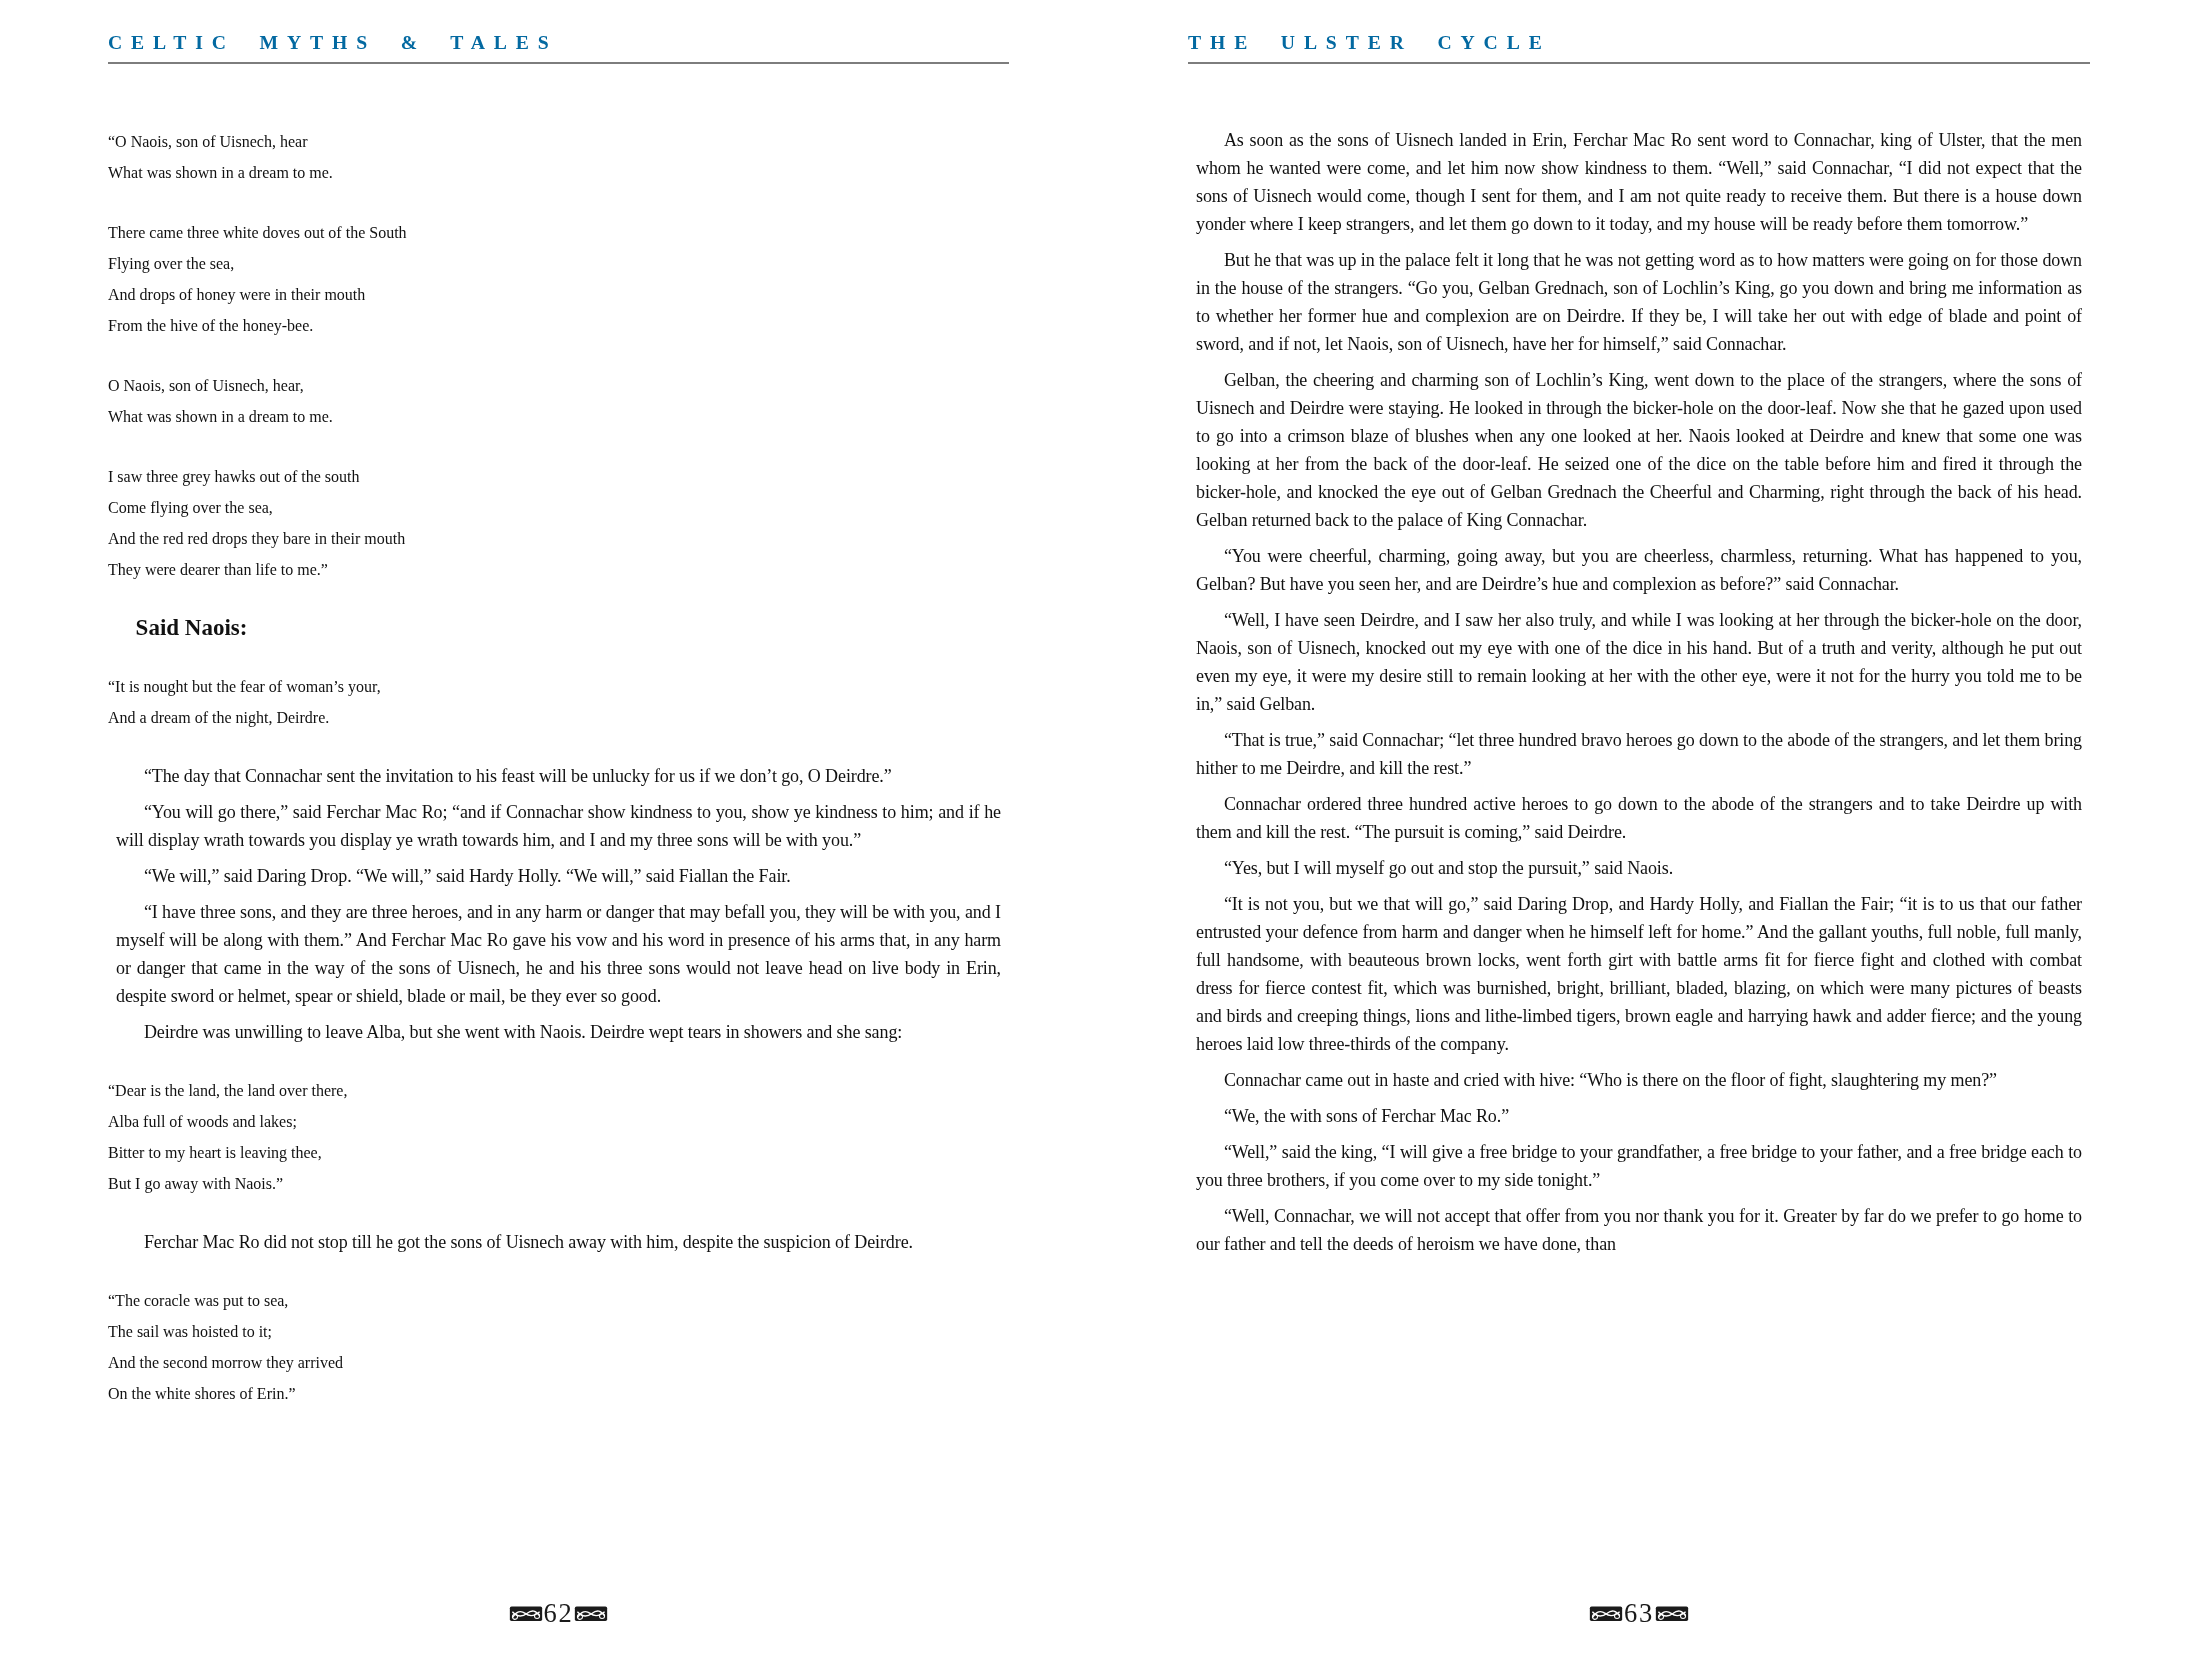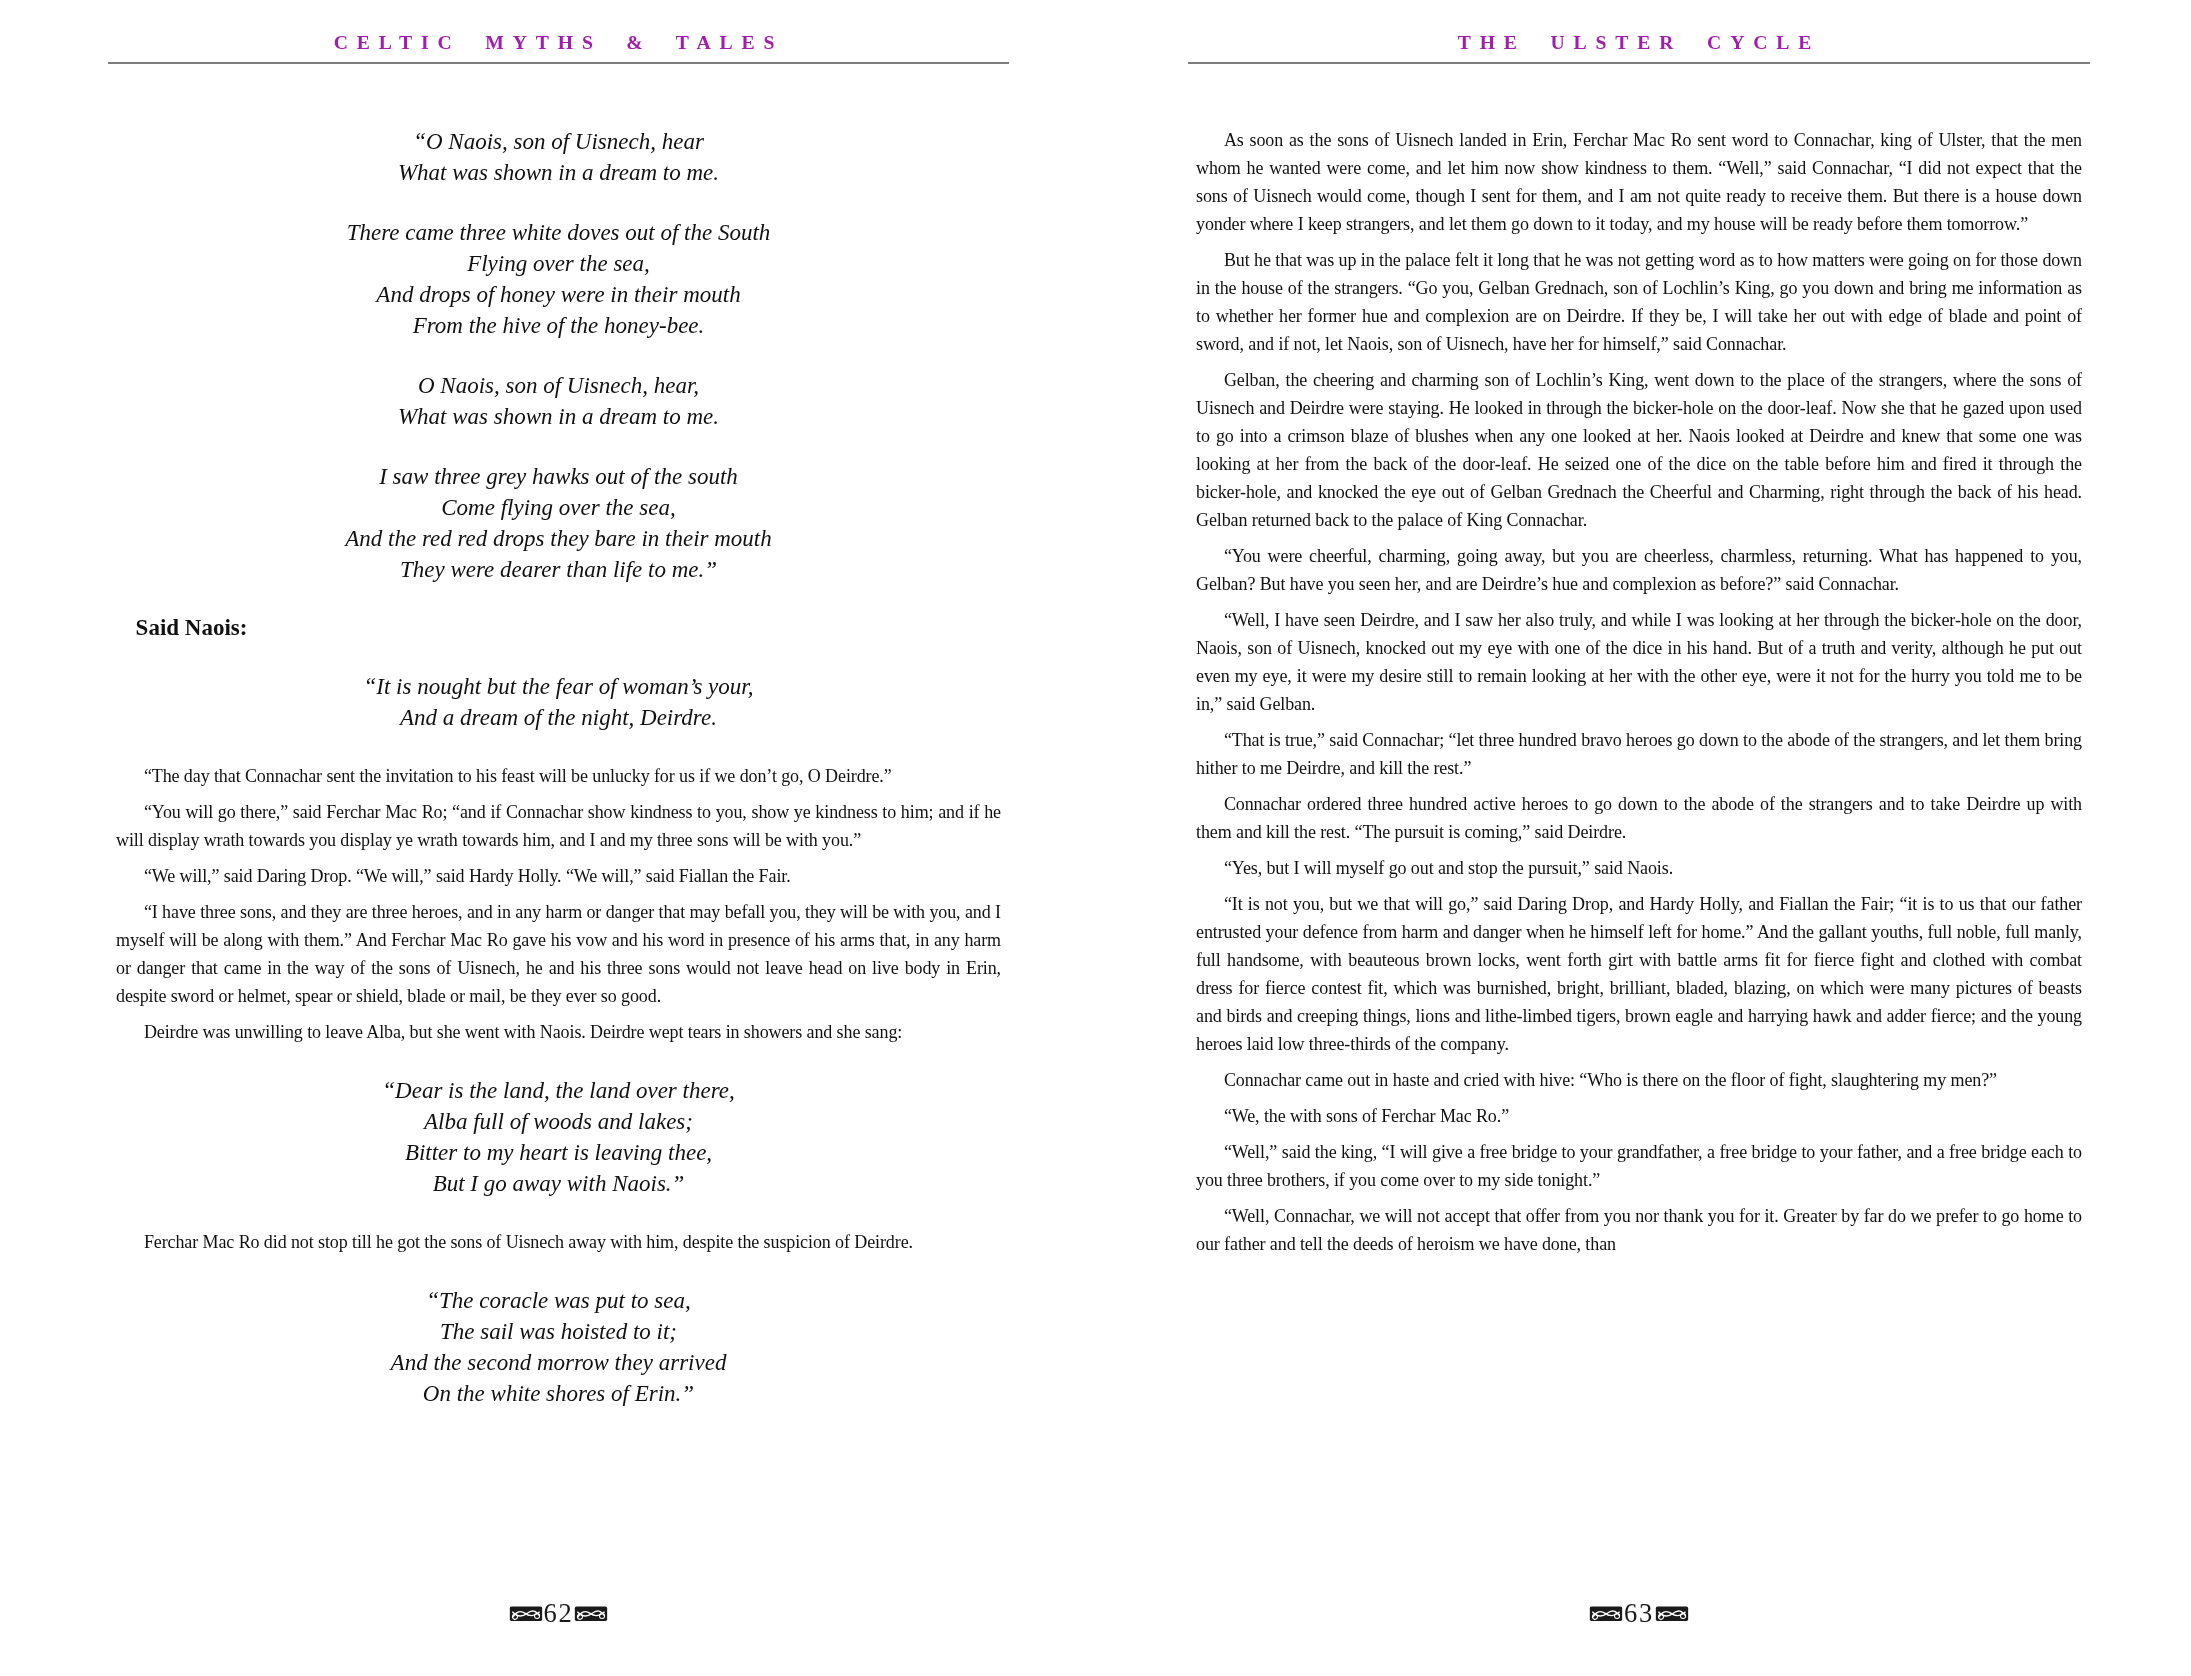--- a/index.html
+++ b/index.html
@@ -17,26 +17,26 @@
     overflow: hidden;
   }
   .page {
     position: absolute;
     top: 31px;
   }
   .page-left  { left: 108px;  width: 901px; }
   .page-right { left: 1188px; width: 902px; }
 
   .running-head {
-    text-align: center;
+    text-align: left;
     font-size: 19.7px;
     font-weight: bold;
     letter-spacing: 0.45em;
     word-spacing: 0.55em;
-    color: #a21caf;
+    color: #0369a1;
     text-transform: uppercase;
   }
   .header-rule {
     margin-top: 7.7px;
     border: 0;
     border-top: 2.6px solid #7d7d7d;
     height: 0;
   }
 
   .page-body { margin-top: 62px; }
@@ -51,24 +51,22 @@
   }
   .speaker {
     margin: 25px 0;
     font-size: 23px;
     line-height: 28px;
     text-indent: 1.2em;
     font-weight: bold;
   }
   .verse {
     margin: 29px 0;
-    font-style: italic;
-    font-size: 23px;
+    font-size: 16px;
     line-height: 31px;
-    text-align: center;
   }
   .verse-line { white-space: pre-wrap; }
   .footer-row {
     position: absolute;
     top: 1567px;
     left: 0;
     width: 100%;
     display: flex;
     align-items: center;
     justify-content: center;

